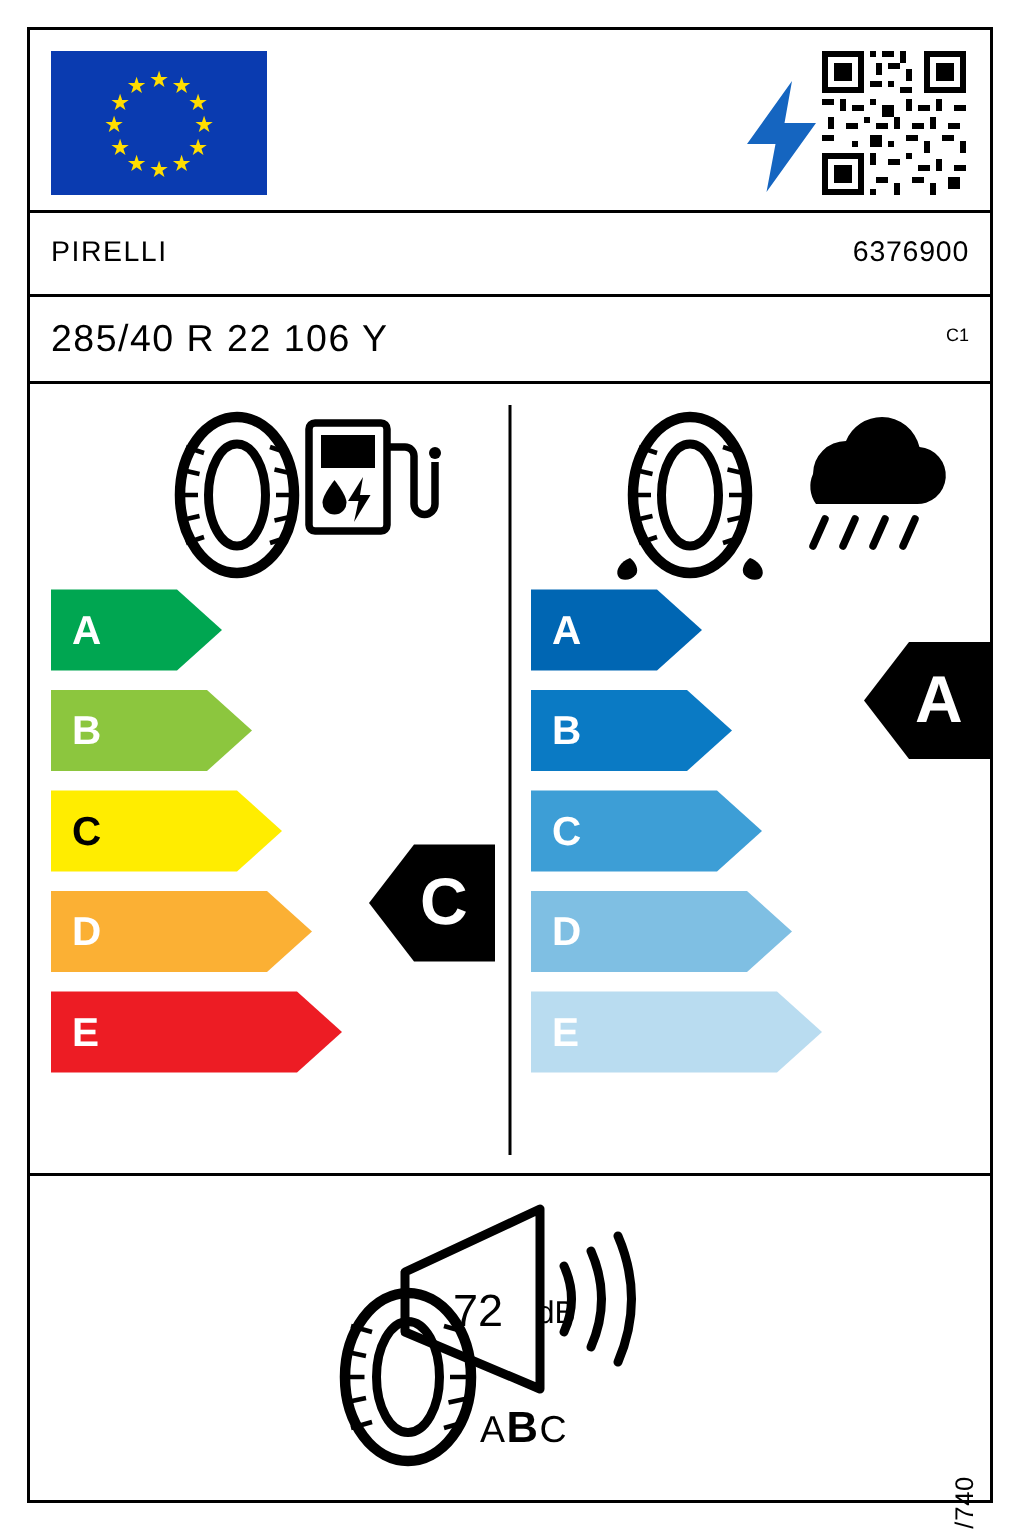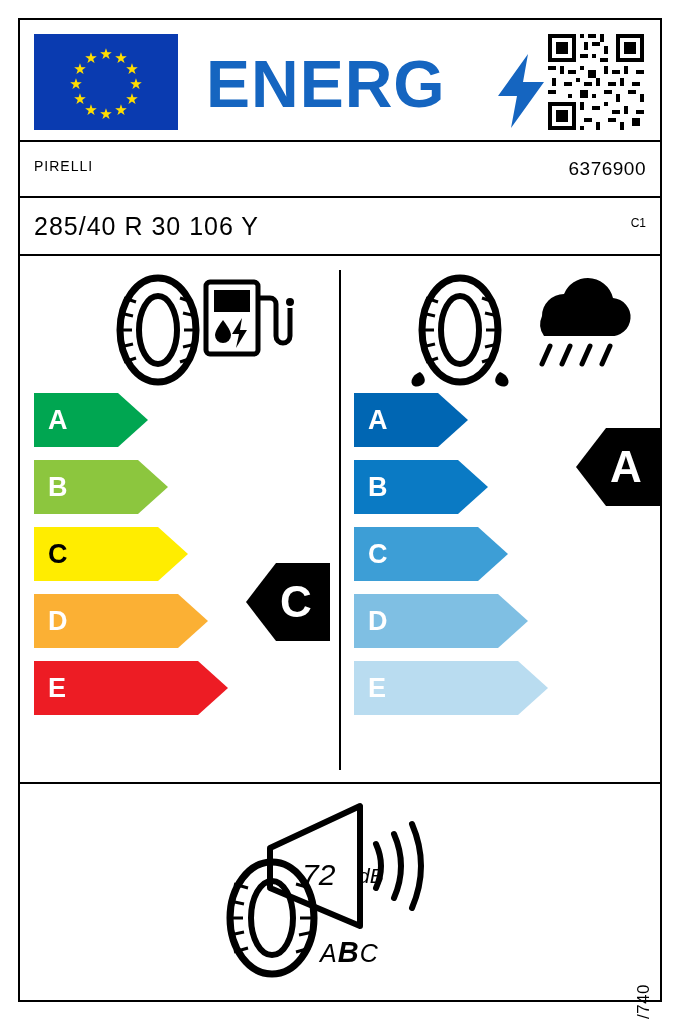--- a/index.html
+++ b/index.html
@@ -63,21 +63,21 @@
 
   
   .brand-row {
     position: relative;
     height: 56px;
     border-bottom: 2px solid #000;
   }
   .brand-name {
     position: absolute;
     left: 14px; top: 16px;
-    font-size: 14px;
+    font-size: 19px;
     letter-spacing: 1px;
   }
   .brand-code {
     position: absolute;
     right: 14px; top: 16px;
     font-size: 19px;
     letter-spacing: 0.5px;
   }
 
   
@@ -175,21 +175,21 @@
 
   
   .noise {
     position: relative;
     height: 216px;
   }
   .noise-inner {
     position: absolute;
     left: 50%; top: 12px;
     transform: translateX(-50%);
-    width: 260px; height: 190px; font-style: italic;
+    width: 260px; height: 190px;
   }
   .db-value {
     position: absolute;
     left: 92px; top: 62px;
     font-size: 30px;
     font-weight: 500;
   }
   .db-unit {
     position: absolute;
     left: 148px; top: 68px;
@@ -228,21 +228,20 @@
       <span class="eu-star" style="left:90.5px; top:57px;">★</span>
       <span class="eu-star" style="left:79.5px; top:68px;">★</span>
       <span class="eu-star" style="left:64.5px; top:72px;">★</span>
       <span class="eu-star" style="left:49.5px; top:68px;">★</span>
       <span class="eu-star" style="left:38.5px; top:57px;">★</span>
       <span class="eu-star" style="left:34.5px; top:42px;">★</span>
       <span class="eu-star" style="left:38.5px; top:27px;">★</span>
       <span class="eu-star" style="left:49.5px; top:16px;">★</span>
     </div>
 
-    <div class="energ-word">ENERG</div>
 
     <svg class="bolt" viewBox="0 0 46 74">
       <polygon points="30,0 0,42 19,42 13,74 46,28 25,28" fill="#1565c0"></polygon>
     </svg>
 
     <div class="qr">
 
       <div class="qr-cell" style="left:0;top:0;width:28px;height:28px;"></div>
       <div class="qr-cell" style="left:4px;top:4px;width:20px;height:20px;background:#fff;"></div>
       <div class="qr-cell" style="left:8px;top:8px;width:12px;height:12px;"></div>
@@ -301,21 +300,21 @@
       <div class="qr-cell" style="left:32px;top:92px;width:4px;height:4px;"></div>
     </div>
   </div>
 
   <div class="brand-row">
     <div class="brand-name">PIRELLI</div>
     <div class="brand-code">6376900</div>
   </div>
 
   <div class="size-row">
-    <div class="tyre-size">285/40 R 30 106 Y</div>
+    <div class="tyre-size">285/40 R 22 106 Y</div>
     <div class="tyre-class">C1</div>
   </div>
 
   <div class="grades">
     <div class="mid-divider"></div>
 
     <div class="panel left">
       <div class="icon-area">
         <svg viewBox="0 0 250 120" width="250" height="120" style="position:absolute;left:70px;top:0;">
 

